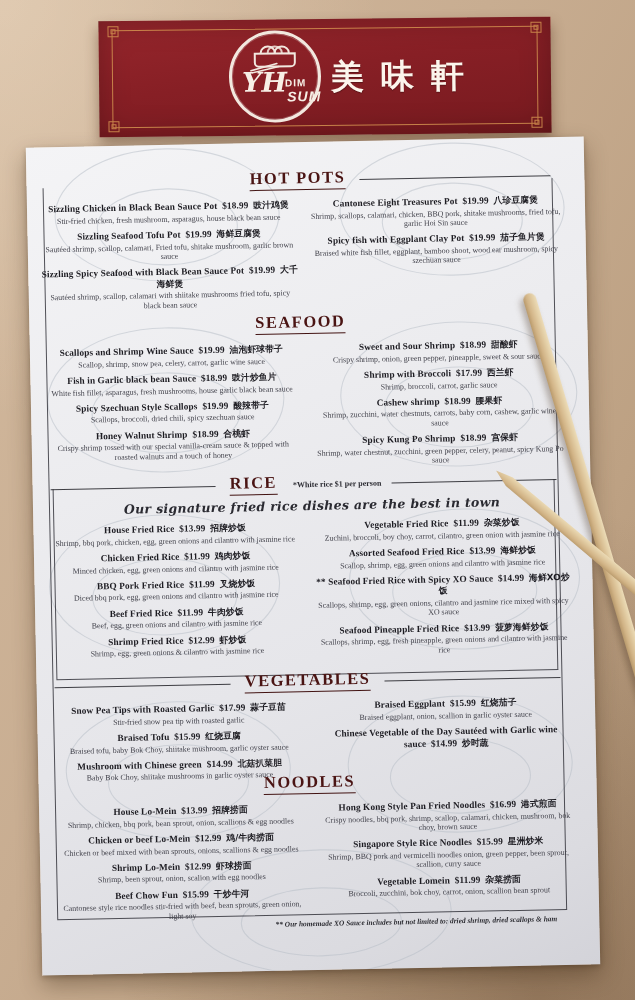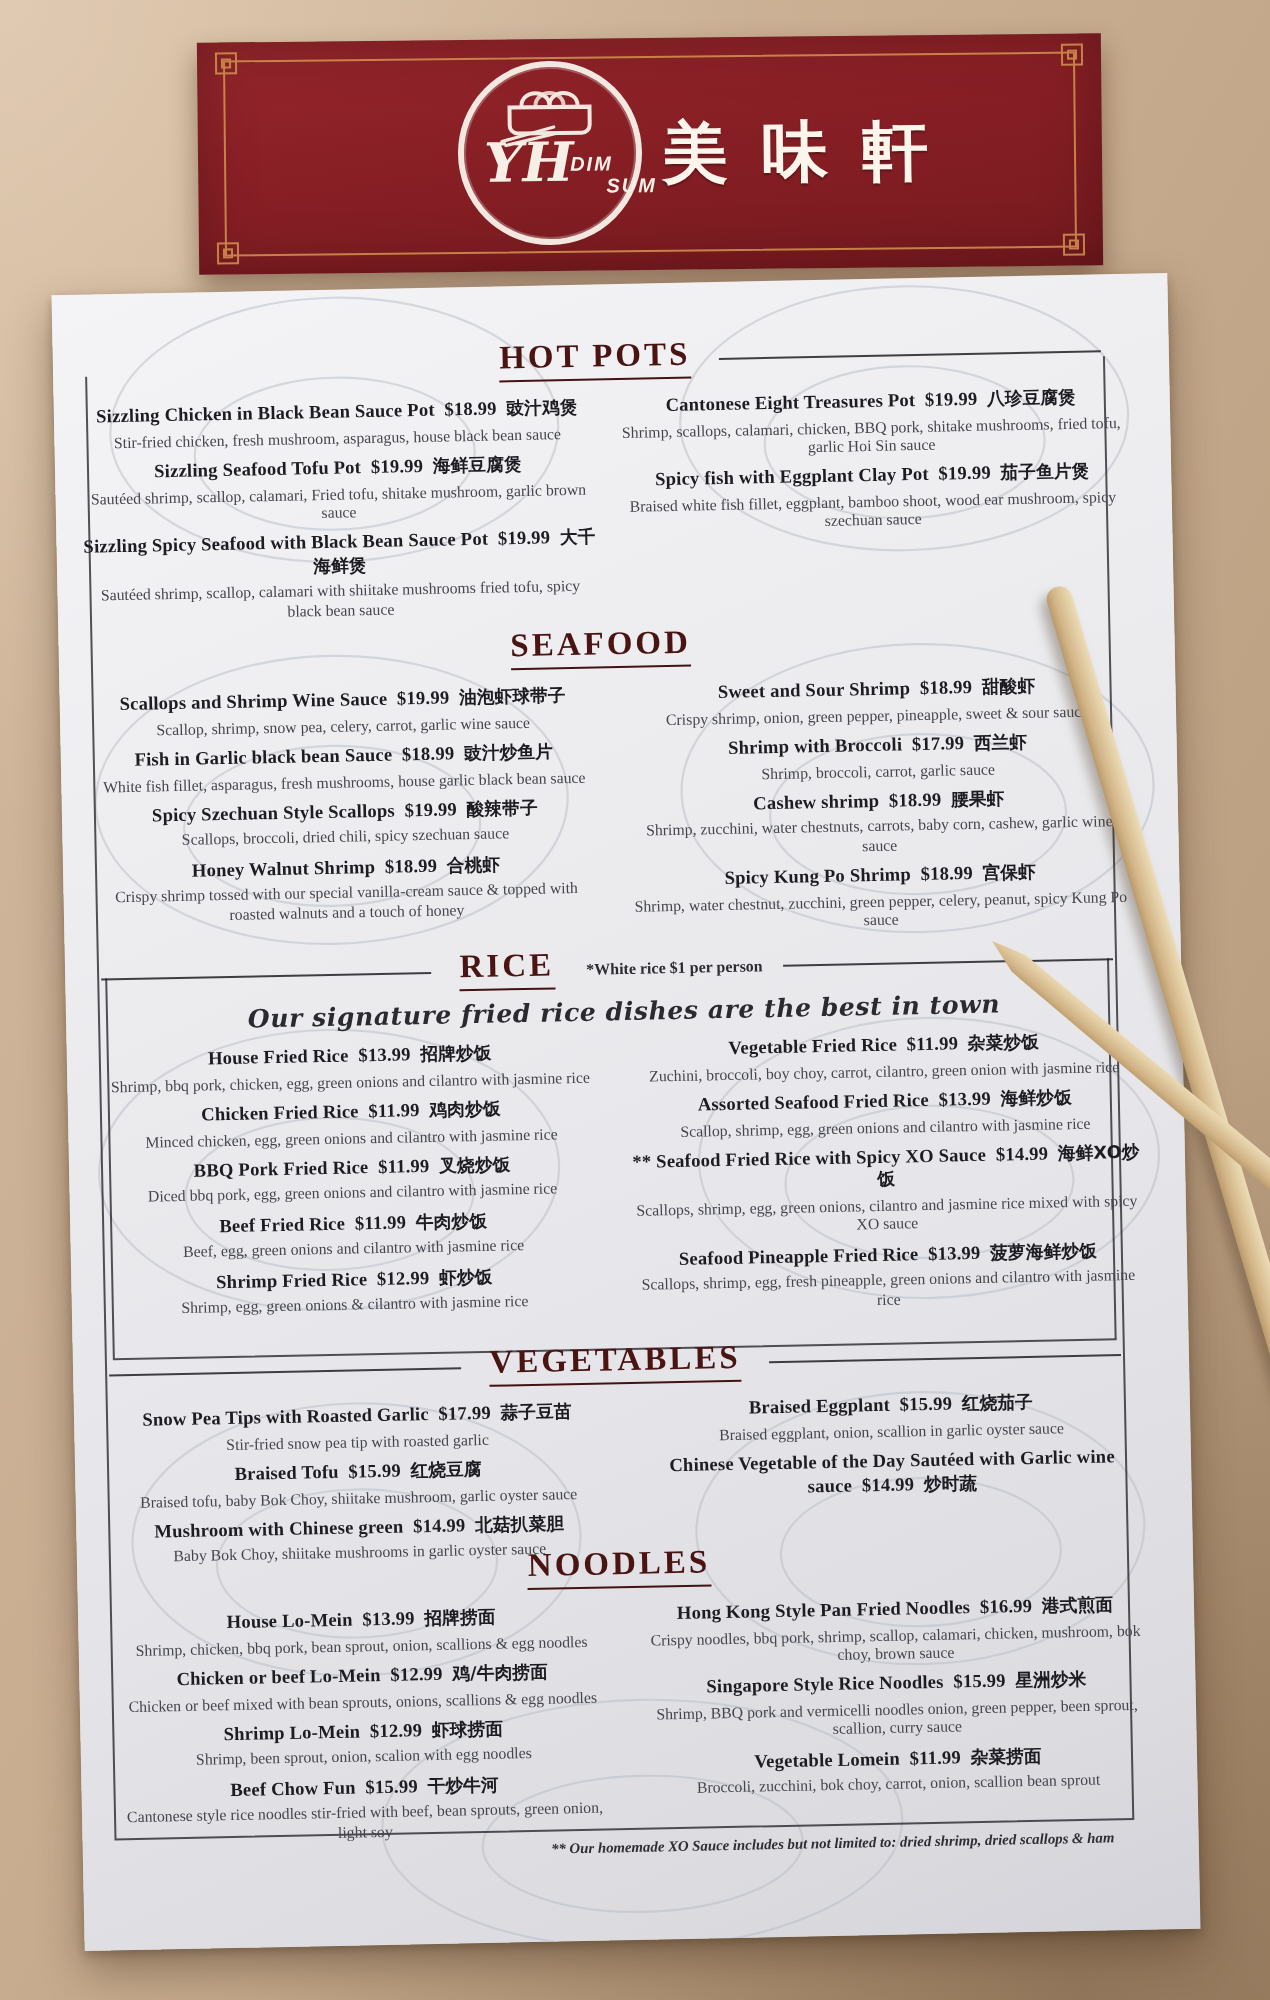--- a/index.html
+++ b/index.html
@@ -25,22 +25,22 @@
   .corner b{position:absolute;inset:2px;border:1px solid #cf8d4e;display:block;}
   .corner.tl{left:-5px;top:-5px}.corner.tr{right:-5px;top:-5px}
   .corner.bl{left:-5px;bottom:-5px}.corner.br{right:-5px;bottom:-5px}
   .logo{position:absolute;left:130px;top:11px;width:92px;height:92px;}
   .logo-ring{position:absolute;inset:0;border-radius:50%;border:3px solid #f2e8df;
     box-shadow:inset 0 0 0 1px rgba(255,255,255,.25);}
   .logo svg{position:absolute;left:18px;top:9px;}
   .logo-yh{position:absolute;left:13px;top:38px;color:#f7efe6;font-style:italic;font-weight:bold;
     font-size:27px;font-family:"DejaVu Serif",serif;line-height:1;}
   .logo-dim{position:absolute;left:56px;top:47px;color:#f7efe6;font-size:10px;font-weight:bold;
-    font-style:italic;letter-spacing:1px;font-family:"Liberation Sans",sans-serif;}
-  .logo-sum{position:absolute;left:74px;top:58px;color:#f7efe6;font-size:10px;font-weight:bold;
+    letter-spacing:1px;font-family:"Liberation Sans",sans-serif;}
+  .logo-sum{position:absolute;left:58px;top:58px;color:#f7efe6;font-size:14px;font-weight:bold;
     font-style:italic;letter-spacing:1px;font-family:"Liberation Sans",sans-serif;}
   .card-title{
     position:absolute;left:232px;top:36px;width:210px;color:#fcf5ec;
     font-size:33px;font-weight:bold;letter-spacing:17px;white-space:nowrap;
     font-family:"DejaVu Sans",sans-serif;text-shadow:0 1px 1px rgba(0,0,0,.3);
   }
   
   .paper{
     position:absolute;left:34px;top:142px;width:558px;height:828px;
     background:linear-gradient(158deg,#f4f4f6 0%,#ececef 35%,#e6e6ea 60%,#dbdbe0 88%,#d3d3d9 100%);

